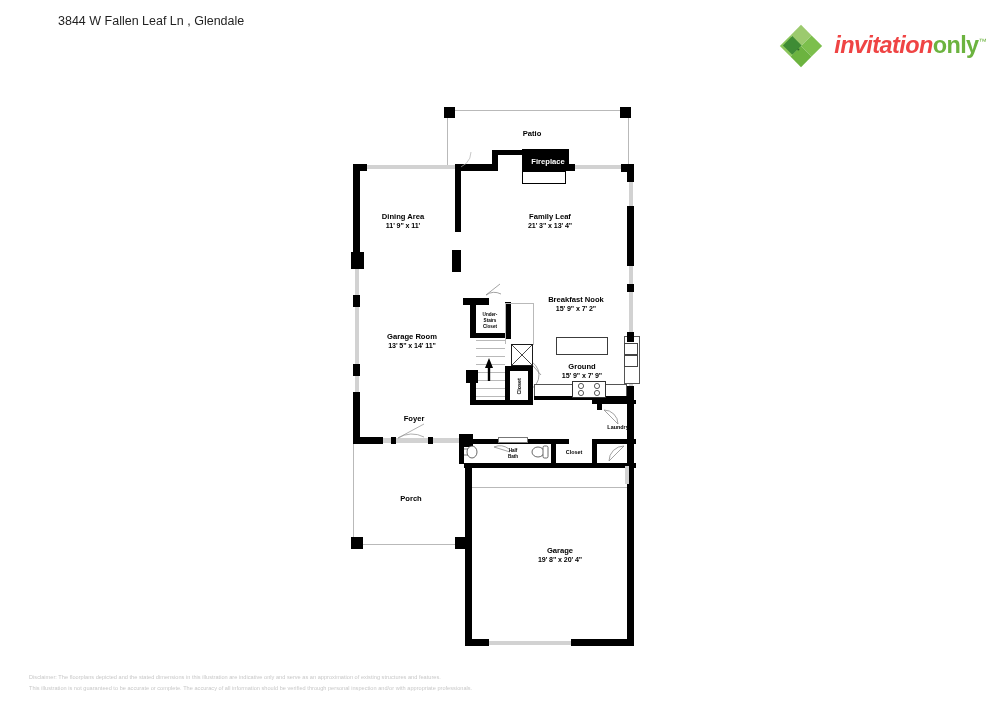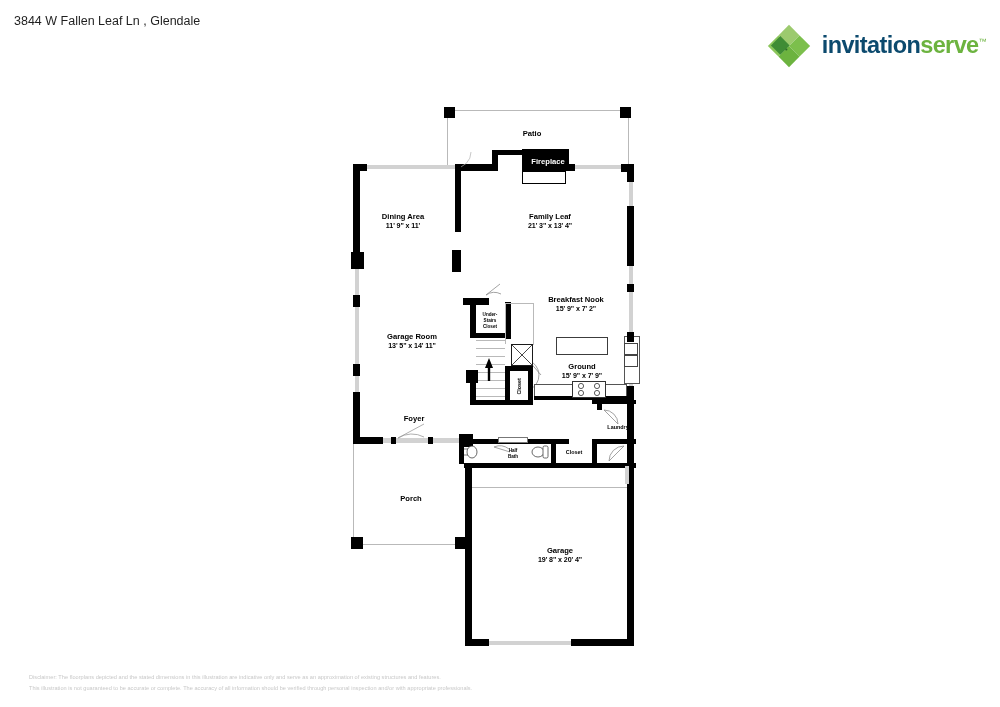--- a/index.html
+++ b/index.html
@@ -20,20 +20,21 @@
   #header-title-block {
     position: absolute;
     left: 14px;
     top: 12px;
     line-height: 1.5;
   }
   #address-line {
     font-size: 12.5px;
     color: #1f1f1f;
     white-space: nowrap;
+    margin-left: 44px;
   }
   #floor-line {
     font-size: 12.5px;
     color: #1f1f1f;
     white-space: nowrap;
   }
 
   #brand-logo {
     position: absolute;
     right: 14px;
@@ -44,21 +45,21 @@
   }
   #brand-mark { width: 44px; height: 44px; display: block; }
   #brand-wordmark {
     font-size: 23.5px;
     font-weight: bold;
     letter-spacing: -0.6px;
     white-space: nowrap;
     line-height: 1;
     position: relative;
   }
-  .wm-dark { color: #0c4a6e; }
+  .wm-dark { color: #ef4444; font-style: italic; }
   .wm-green { color: #6cb33f; }
   .wm-tm {
     font-size: 8px;
     vertical-align: super;
     color: #6cb33f;
     font-weight: normal;
   }
 
   
   #floorplan {
@@ -129,21 +130,21 @@
     <g transform="translate(50,50)">
       <rect x="-34" y="-34" width="34" height="34" transform="rotate(45)" fill="#9cca6e"></rect>
       <rect x="0" y="-34" width="34" height="34" transform="rotate(45)" fill="#7cbf4c"></rect>
       <rect x="-34" y="0" width="34" height="34" transform="rotate(45)" fill="#8cc65c"></rect>
       <rect x="0" y="0" width="34" height="34" transform="rotate(45)" fill="#6cb33f"></rect>
       <rect x="-30" y="-2" width="30" height="30" transform="rotate(45)" fill="#3f8c35"></rect>
       <circle cx="-6" cy="8" r="2.4" fill="#2d6b28"></circle>
     </g>
   </svg>
   <div id="brand-wordmark">
-    <span class="wm-dark">invitation</span><span class="wm-green">serve</span><span class="wm-tm">™</span>
+    <span class="wm-dark">invitation</span><span class="wm-green">only</span><span class="wm-tm">™</span>
   </div>
 </div>
 
 <div id="floorplan">
 
   <div class="thinline" style="left:447px; top:110px; width:182px; height:1px;"></div>
   <div class="thinline" style="left:447px; top:110px; width:1px; height:58px;"></div>
   <div class="thinline" style="left:628px; top:110px; width:1px; height:58px;"></div>
   <div class="blackbox" style="left:444px; top:107px; width:11px; height:11px;"></div>
   <div class="blackbox" style="left:620px; top:107px; width:11px; height:11px;"></div>

